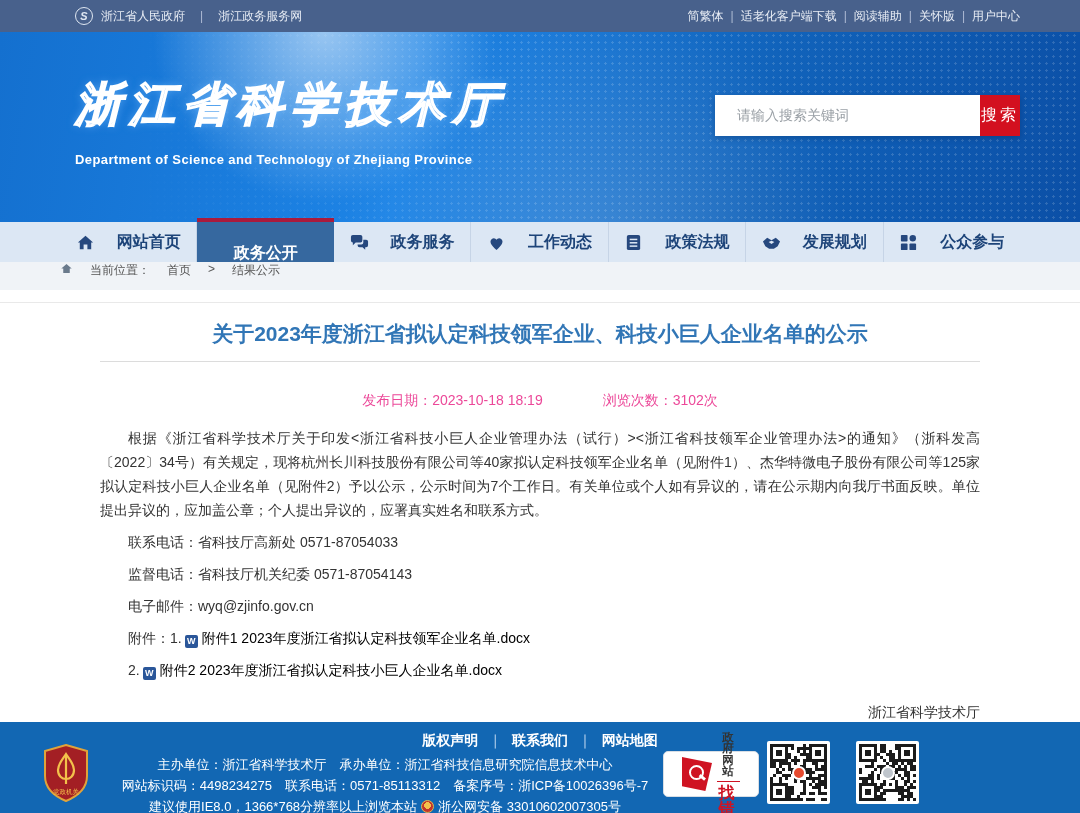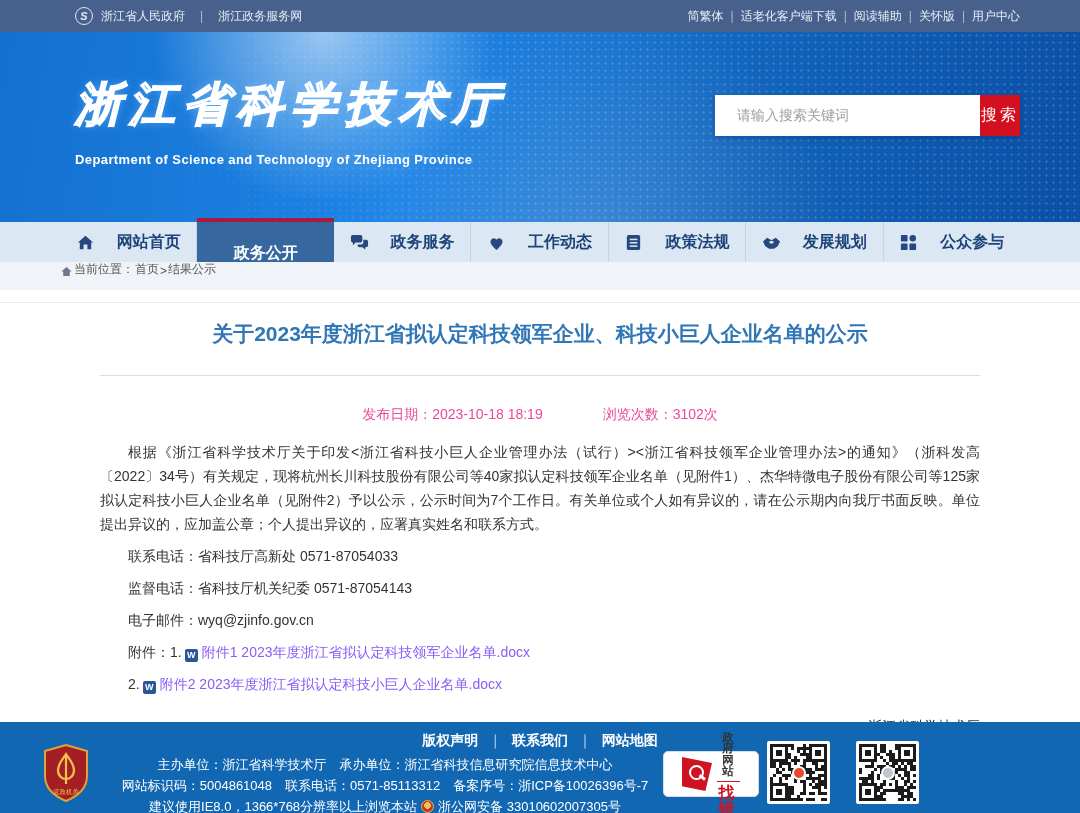--- a/index.html
+++ b/index.html
@@ -73,40 +73,40 @@
   .nav-item:last-child { border-right:none; }
   .nav-item svg { width:19px; height:19px; fill:#26487e; }
   .nav-item.active {
     top:-4px; height:44px; background:#36689f; color:#fff;
     border-top:4px solid #aa1a3c; border-right:none;flex-direction:column;
   }
   .nav-item.active svg { fill:#fff; }
 
   
   .crumb {
-    height:28px; background:#f0f3f7; display:flex; align-items:flex-end;
-    padding:12px 60px; font-size:12px; color:#555; gap:1px;
+    height:28px; background:#f0f3f7; display:flex; align-items:flex-start;
+    padding:0 60px; font-size:12px; color:#555; gap:17px;
   }
   .crumb svg { width:13px; height:13px; fill:#6a7a8c; }
   .crumb a { color:#555; text-decoration:none; cursor:pointer; }
   .page-rule { border-top:1px solid #e9e9e9; margin-top:12px; }
 
   
   .main { width:880px; margin:0 auto; padding-top:17px; }
   .art-title {
     text-align:center; font-size:21px; font-weight:bold; color:#3176b6;
-    padding-bottom:27px; border-bottom:1px solid #dcdcdc;
+    padding-bottom:13px; border-bottom:1px solid #dcdcdc;
   }
   .art-meta { margin-top:30px; text-align:center; font-size:14px; color:#ec4899; }
   .art-meta .gap { display:inline-block; width:60px; }
   .art-body { margin-top:16px; font-size:14px; line-height:24px; color:#333; }
   .art-body p.lead { text-indent:2em; text-align:justify; }
   .contact-line { padding-left:2em; margin-top:8px; }
   .att-line { padding-left:2em; margin-top:8px; }
-  .att-line a { color:#8b5cf6; text-decoration:none; cursor:pointer; }
+  .att-line a { color:#000000; text-decoration:none; cursor:pointer; }
   .doc-icon {
     display:inline-block; width:13px; height:13px; background:#2a5699;
     color:#fff; font-size:9px; line-height:13px; text-align:center;
     font-weight:bold; border-radius:2px; margin:0 4px 0 3px; vertical-align:-1px;
   }
   .signature { margin-top:18px; text-align:right; font-size:14px; color:#333; line-height:25px; }
   .actions { margin-top:27px; border-top:1px solid #e5e5e5; padding-top:10px;
     display:flex; justify-content:flex-end; gap:34px; }
   .action-btn { display:flex; align-items:center; gap:6px; font-size:13px; color:#555; cursor:pointer; }
   .action-btn svg { width:15px; height:15px; stroke:#777; fill:none; stroke-width:1.6; }
@@ -298,21 +298,21 @@
 <div class="footer">
   <div class="f-links">
     <a>版权声明</a><span class="sep">｜</span><a>联系我们</a><span class="sep">｜</span><a>网站地图</a>
   </div>
 
   <div class="f-info">
     <div>
       <span>主办单位：浙江省科学技术厅</span>　<span>承办单位：浙江省科技信息研究院信息技术中心</span>
     </div>
     <div>
-      <span>网站标识码：5004861048</span> <span>联系电话：0571-85113312</span> <span>备案序号：浙ICP备10026396号-7</span>
+      <span>网站标识码：4498234275</span> <span>联系电话：0571-85113312</span> <span>备案序号：浙ICP备10026396号-7</span>
     </div>
     <div>
       <span>建议使用IE8.0，1366*768分辨率以上浏览本站</span><span class="net-badge"></span><a style="color:#fff;text-decoration:none;">浙公网安备 33010602007305号</a>
     </div>
   </div>
 
   <div class="emblem">
     <svg width="48" height="58" viewBox="0 0 48 58">
       <path d="M24 1 L45 7 V32 C45 45 36 52 24 57 C12 52 3 45 3 32 V7 Z" fill="#a31f24" stroke="#e0a33a" stroke-width="2"></path>
       <path d="M24 10 C20 16 16 20 16 26 C16 32 20 35 24 35 C28 35 32 32 32 26 C32 20 28 16 24 10 Z" fill="none" stroke="#f3c14b" stroke-width="2.2"></path>

